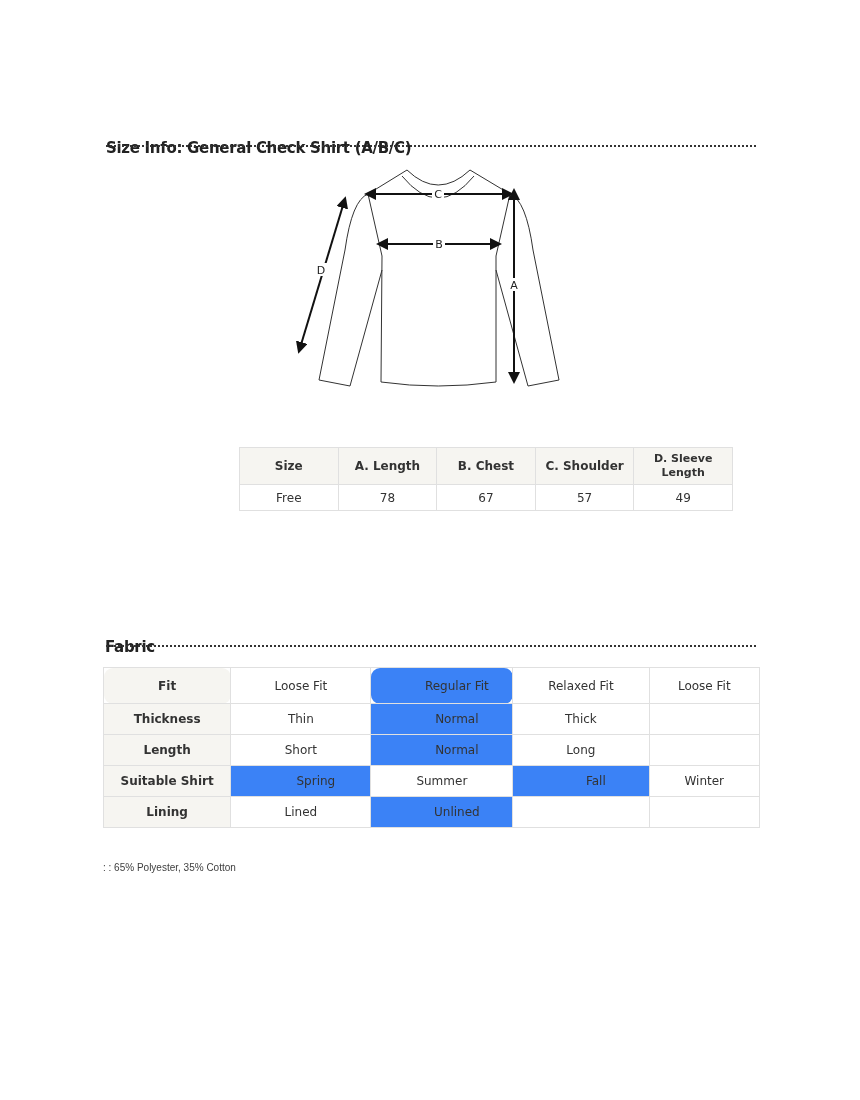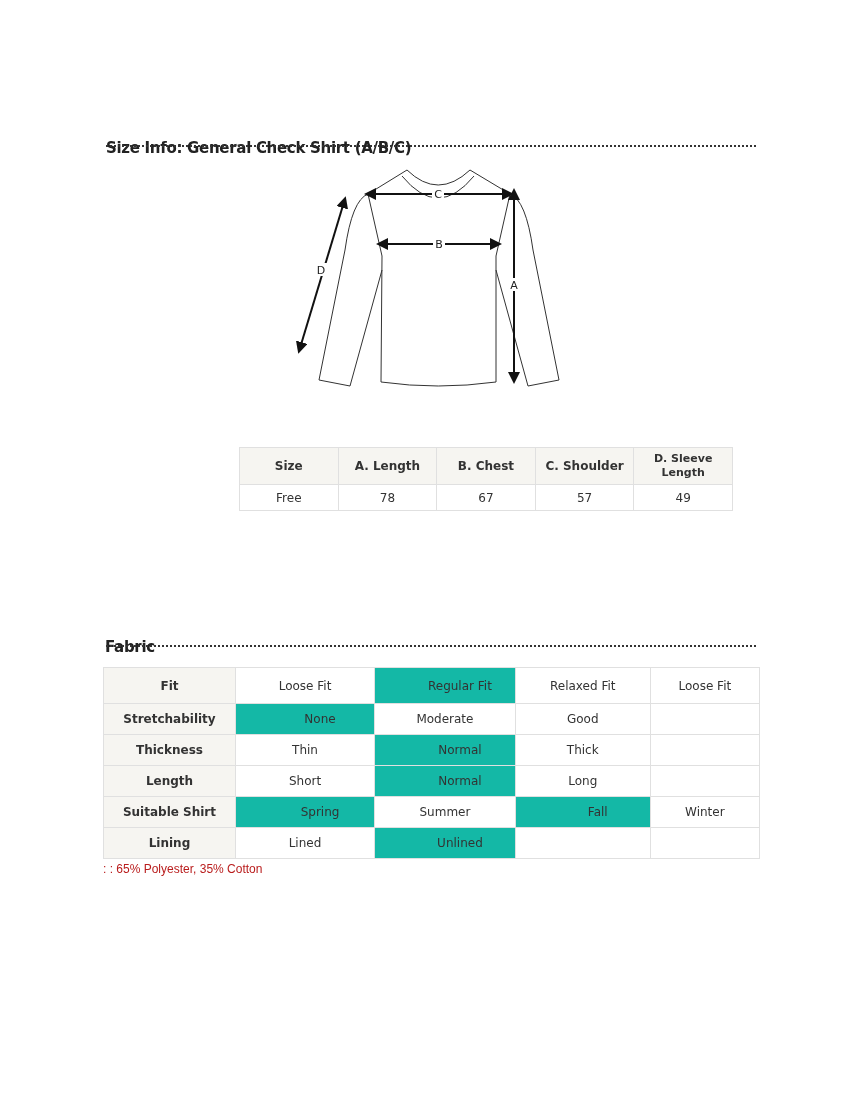--- a/index.html
+++ b/index.html
@@ -10,24 +10,24 @@
   table { border-collapse: collapse; position: absolute; }
   td { border: 1px solid #e0e0e0; text-align: center; font-size: 12px; color: #333; padding: 0; }
   .size-table { left: 239px; top: 447px; width: 494px; }
   .size-table td { width: 82px; }
   .size-table tr.head td { height: 36px; background: #f6f5f1; font-weight: bold; }
   .size-table tr.head td.small { font-size: 11px; line-height: 14px; }
   .size-table tr.body td { height: 25px; margin-top: 43px; }
   .fabric-table { left: 103px; top: 667px; width: 657px; }
   .fabric-table td.label { width: 142px; background: #f6f5f1; font-weight: bold; }
   .fabric-table td.v { width: 128px; }
-  .fabric-table td.sel { background: #14b8a6; padding-left: 30px; }
+  .fabric-table td.sel { background: #3b82f6; padding-left: 30px; }
   .fabric-table tr td { height: 30px; }
-  .fabric-table tr.first td { height: 35px; }
-  .composition { position: absolute; left: 103px; top: 862px; font-family: "Liberation Sans", sans-serif; font-size: 12px; color: #b91c1c; }
+  .fabric-table tr.first td { height: 35px; border-radius: 9px; }
+  .composition { position: absolute; left: 103px; top: 862px; font-family: "Liberation Sans", sans-serif; font-size: 10px; color: #404040; }
 </style>
 </head>
 <body>
 
 <div class="section-title" style="top:116px;">Size Info: General Check Shirt (A/B/C)</div>
 <div class="dotline" style="top:145px;"></div>
 
 <div class="diagram">
   <svg width="280" height="240" viewBox="0 0 280 240" xmlns="http://www.w3.org/2000/svg">
     <defs>
@@ -95,27 +95,20 @@
 <table class="fabric-table">
   <tbody>
       <tr class="first">
     <td class="label">Fit</td>
     <td class="v">Loose Fit</td>
     <td class="v sel">Regular Fit</td>
     <td class="v">Relaxed Fit</td>
     <td class="v">Loose Fit</td>
   </tr>
   <tr>
-    <td class="label">Stretchability</td>
-    <td class="v sel">None</td>
-    <td class="v">Moderate</td>
-    <td class="v">Good</td>
-    <td class="v"></td>
-  </tr>
-  <tr>
     <td class="label">Thickness</td>
     <td class="v">Thin</td>
     <td class="v sel">Normal</td>
     <td class="v">Thick</td>
     <td class="v"></td>
   </tr>
   <tr>
     <td class="label">Length</td>
     <td class="v">Short</td>
     <td class="v sel">Normal</td>

